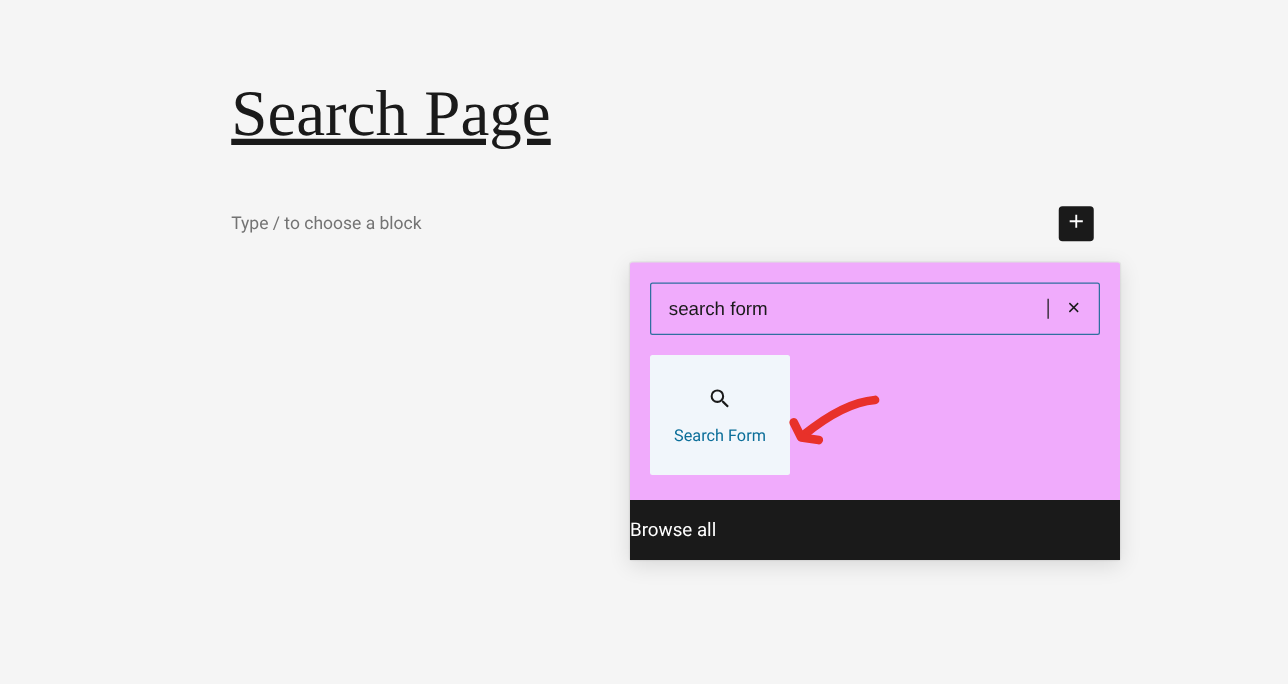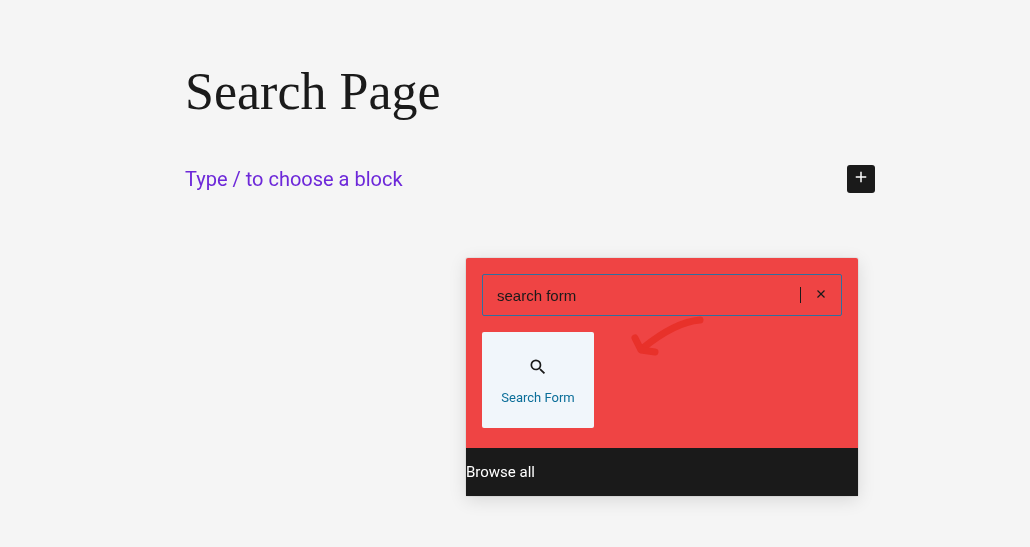--- a/index.html
+++ b/index.html
@@ -16,60 +16,60 @@
       overflow: hidden;
     }
     .page-title {
       font-family: Georgia, "Times New Roman", serif;
       font-size: 52px;
       font-weight: 400;
       color: #1a1a1a;
       position: absolute;
       left: 185px;
       top: 62px;
+      text-decoration: underline;
     }
     .block-placeholder-row {
       position: absolute;
       left: 185px;
       top: 165px;
       width: 690px;
       display: flex;
       align-items: center;
       justify-content: space-between;
     }
     .block-placeholder {
-      font-size: 20px;
-      color: #6d28d9;
+      font-size: 14px;
+      color: #737373;
       text-align: right;
     }
     .add-block-btn {
       width: 28px;
       height: 28px;
       background: #1a1a1a;
       border-radius: 3px;
       display: flex;
       align-items: center;
       justify-content: center;
       cursor: pointer;
     }
     .add-block-btn svg {
       width: 18px;
       height: 18px;
       stroke: #fff;
       stroke-width: 2;
     }
     .inserter-popover {
       position: absolute;
-      left: 466px;
+      left: 504px;
       top: 210px;
       width: 392px;
-      background: #ef4444;
+      background: #f0abfc;
       box-shadow: 0 4px 18px rgba(0,0,0,0.12), 0 0 0 1px rgba(0,0,0,0.05);
       border-radius: 2px;
-      margin-top: 48px;
     }
     .inserter-search-wrap {
       padding: 16px 16px 10px 16px;
     }
     .inserter-search {
       position: relative;
       border: 1.5px solid #2f6f9f;
       border-radius: 2px;
       height: 42px;
       display: flex;

